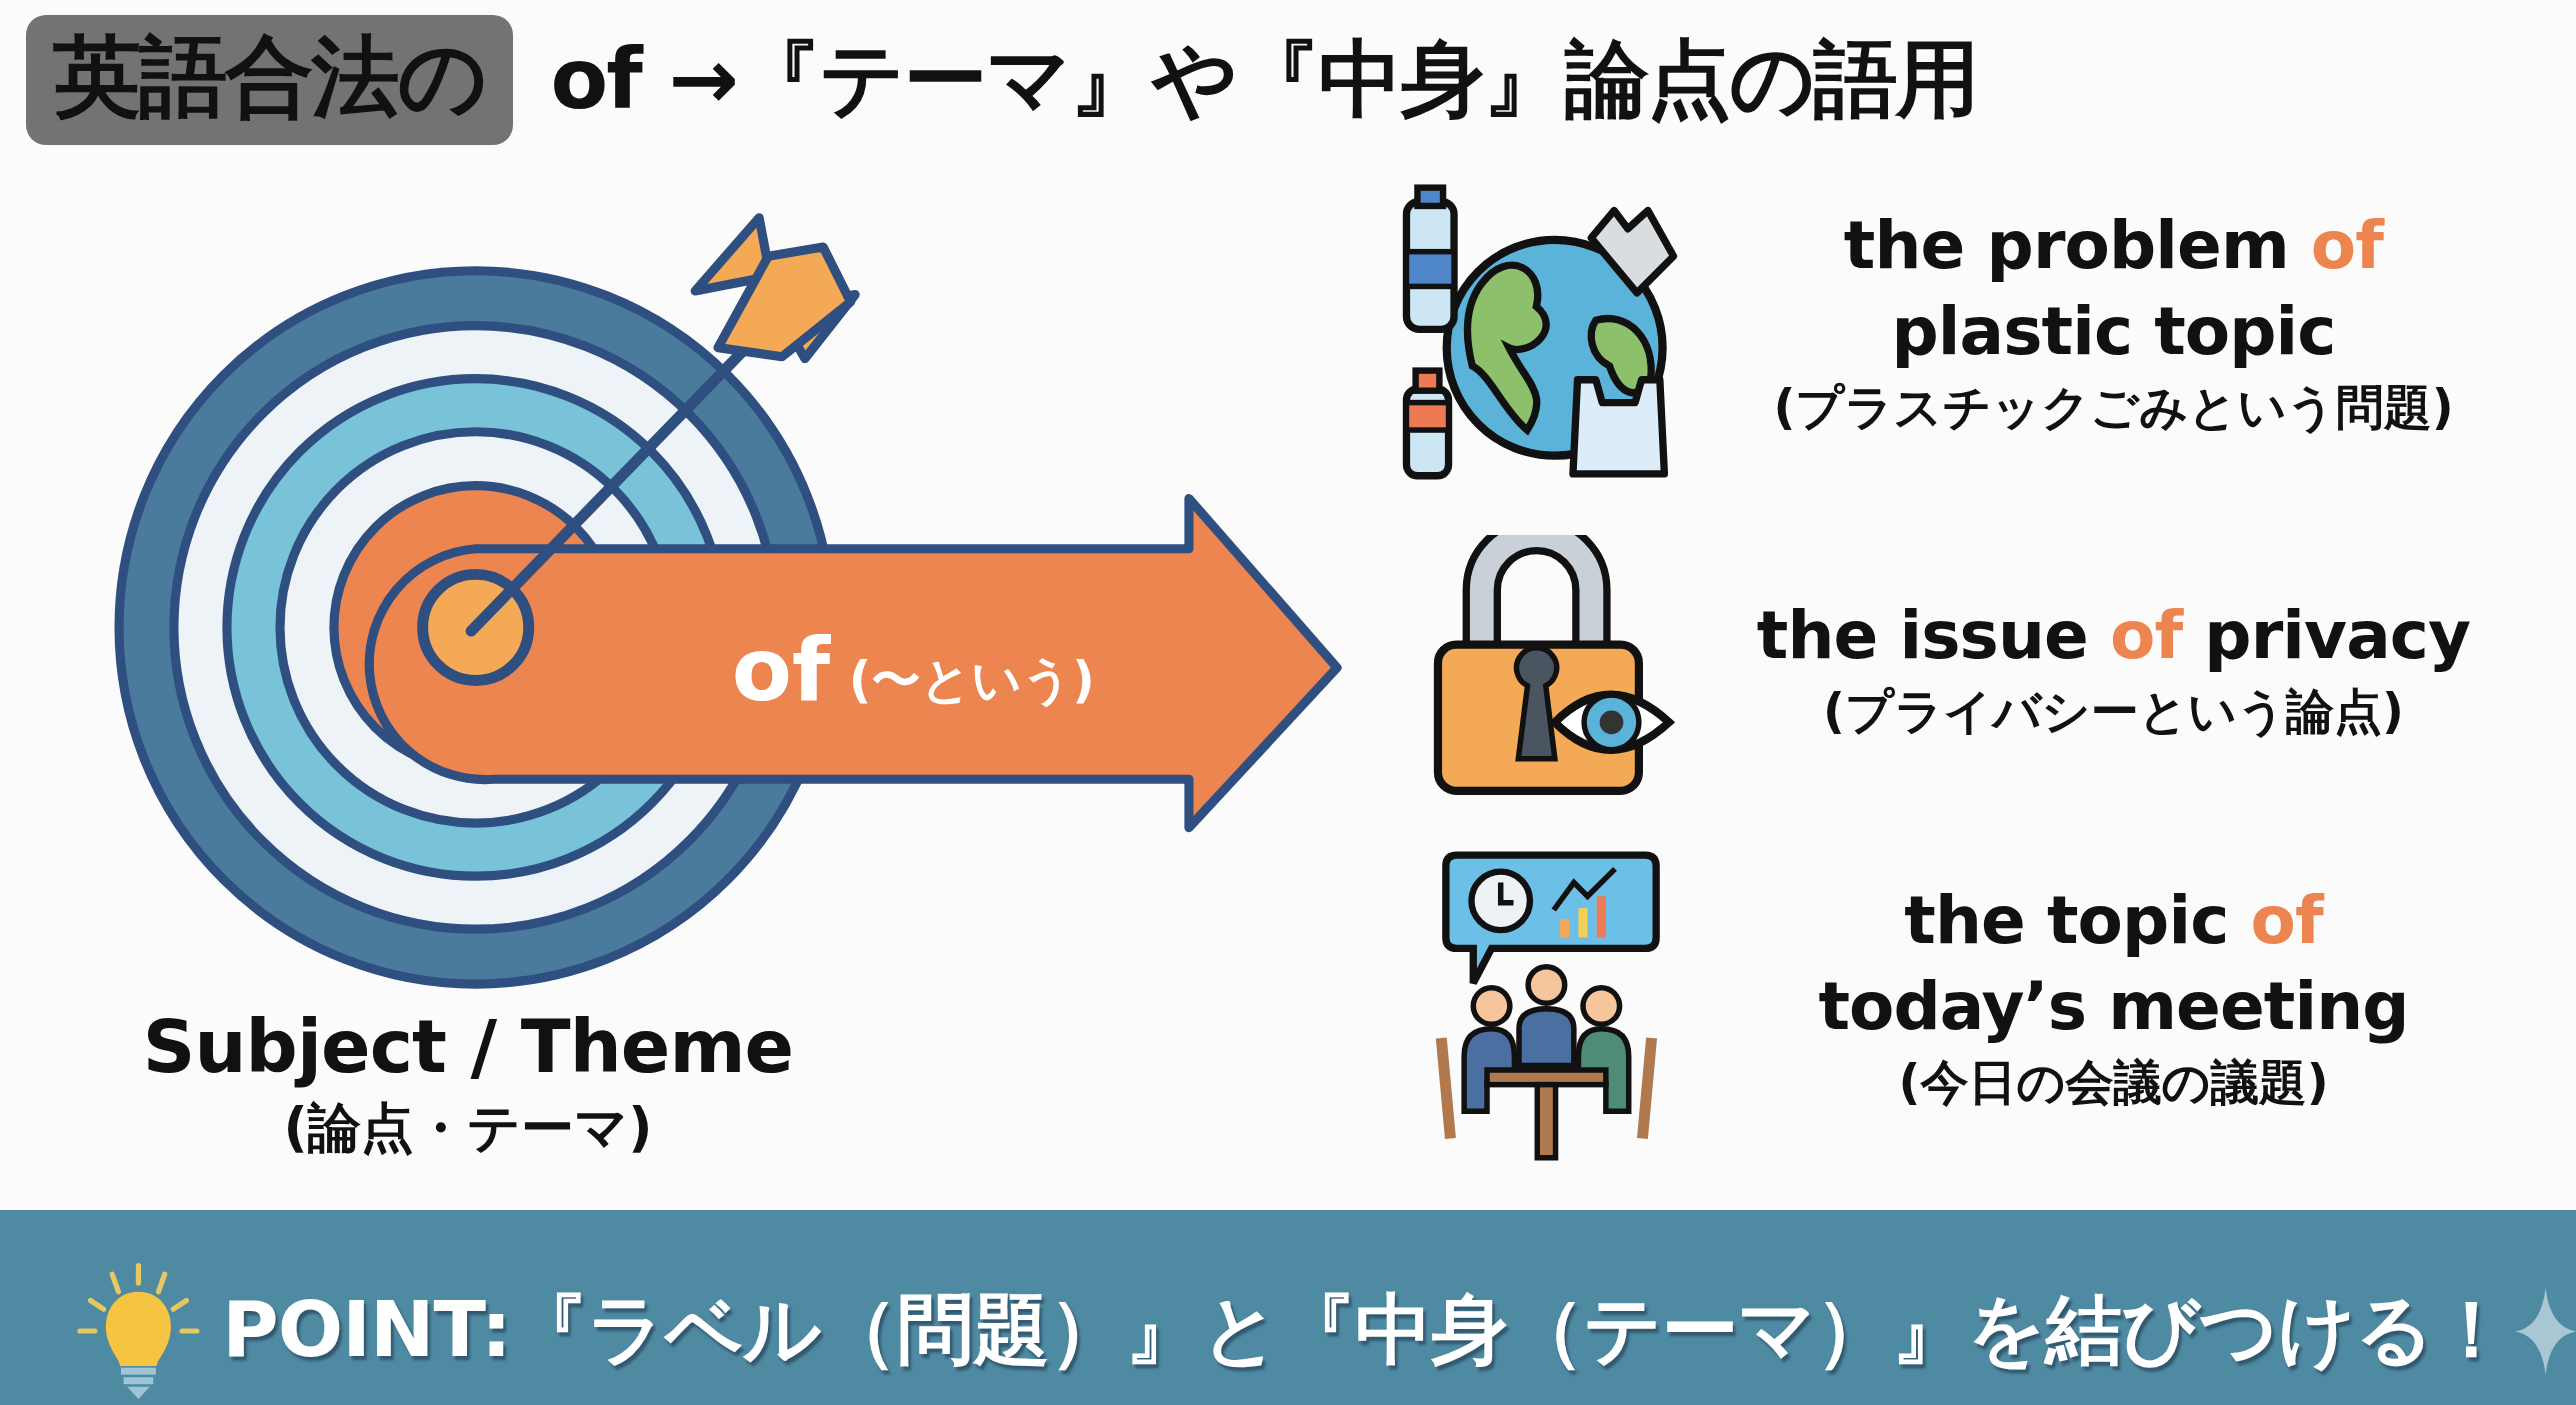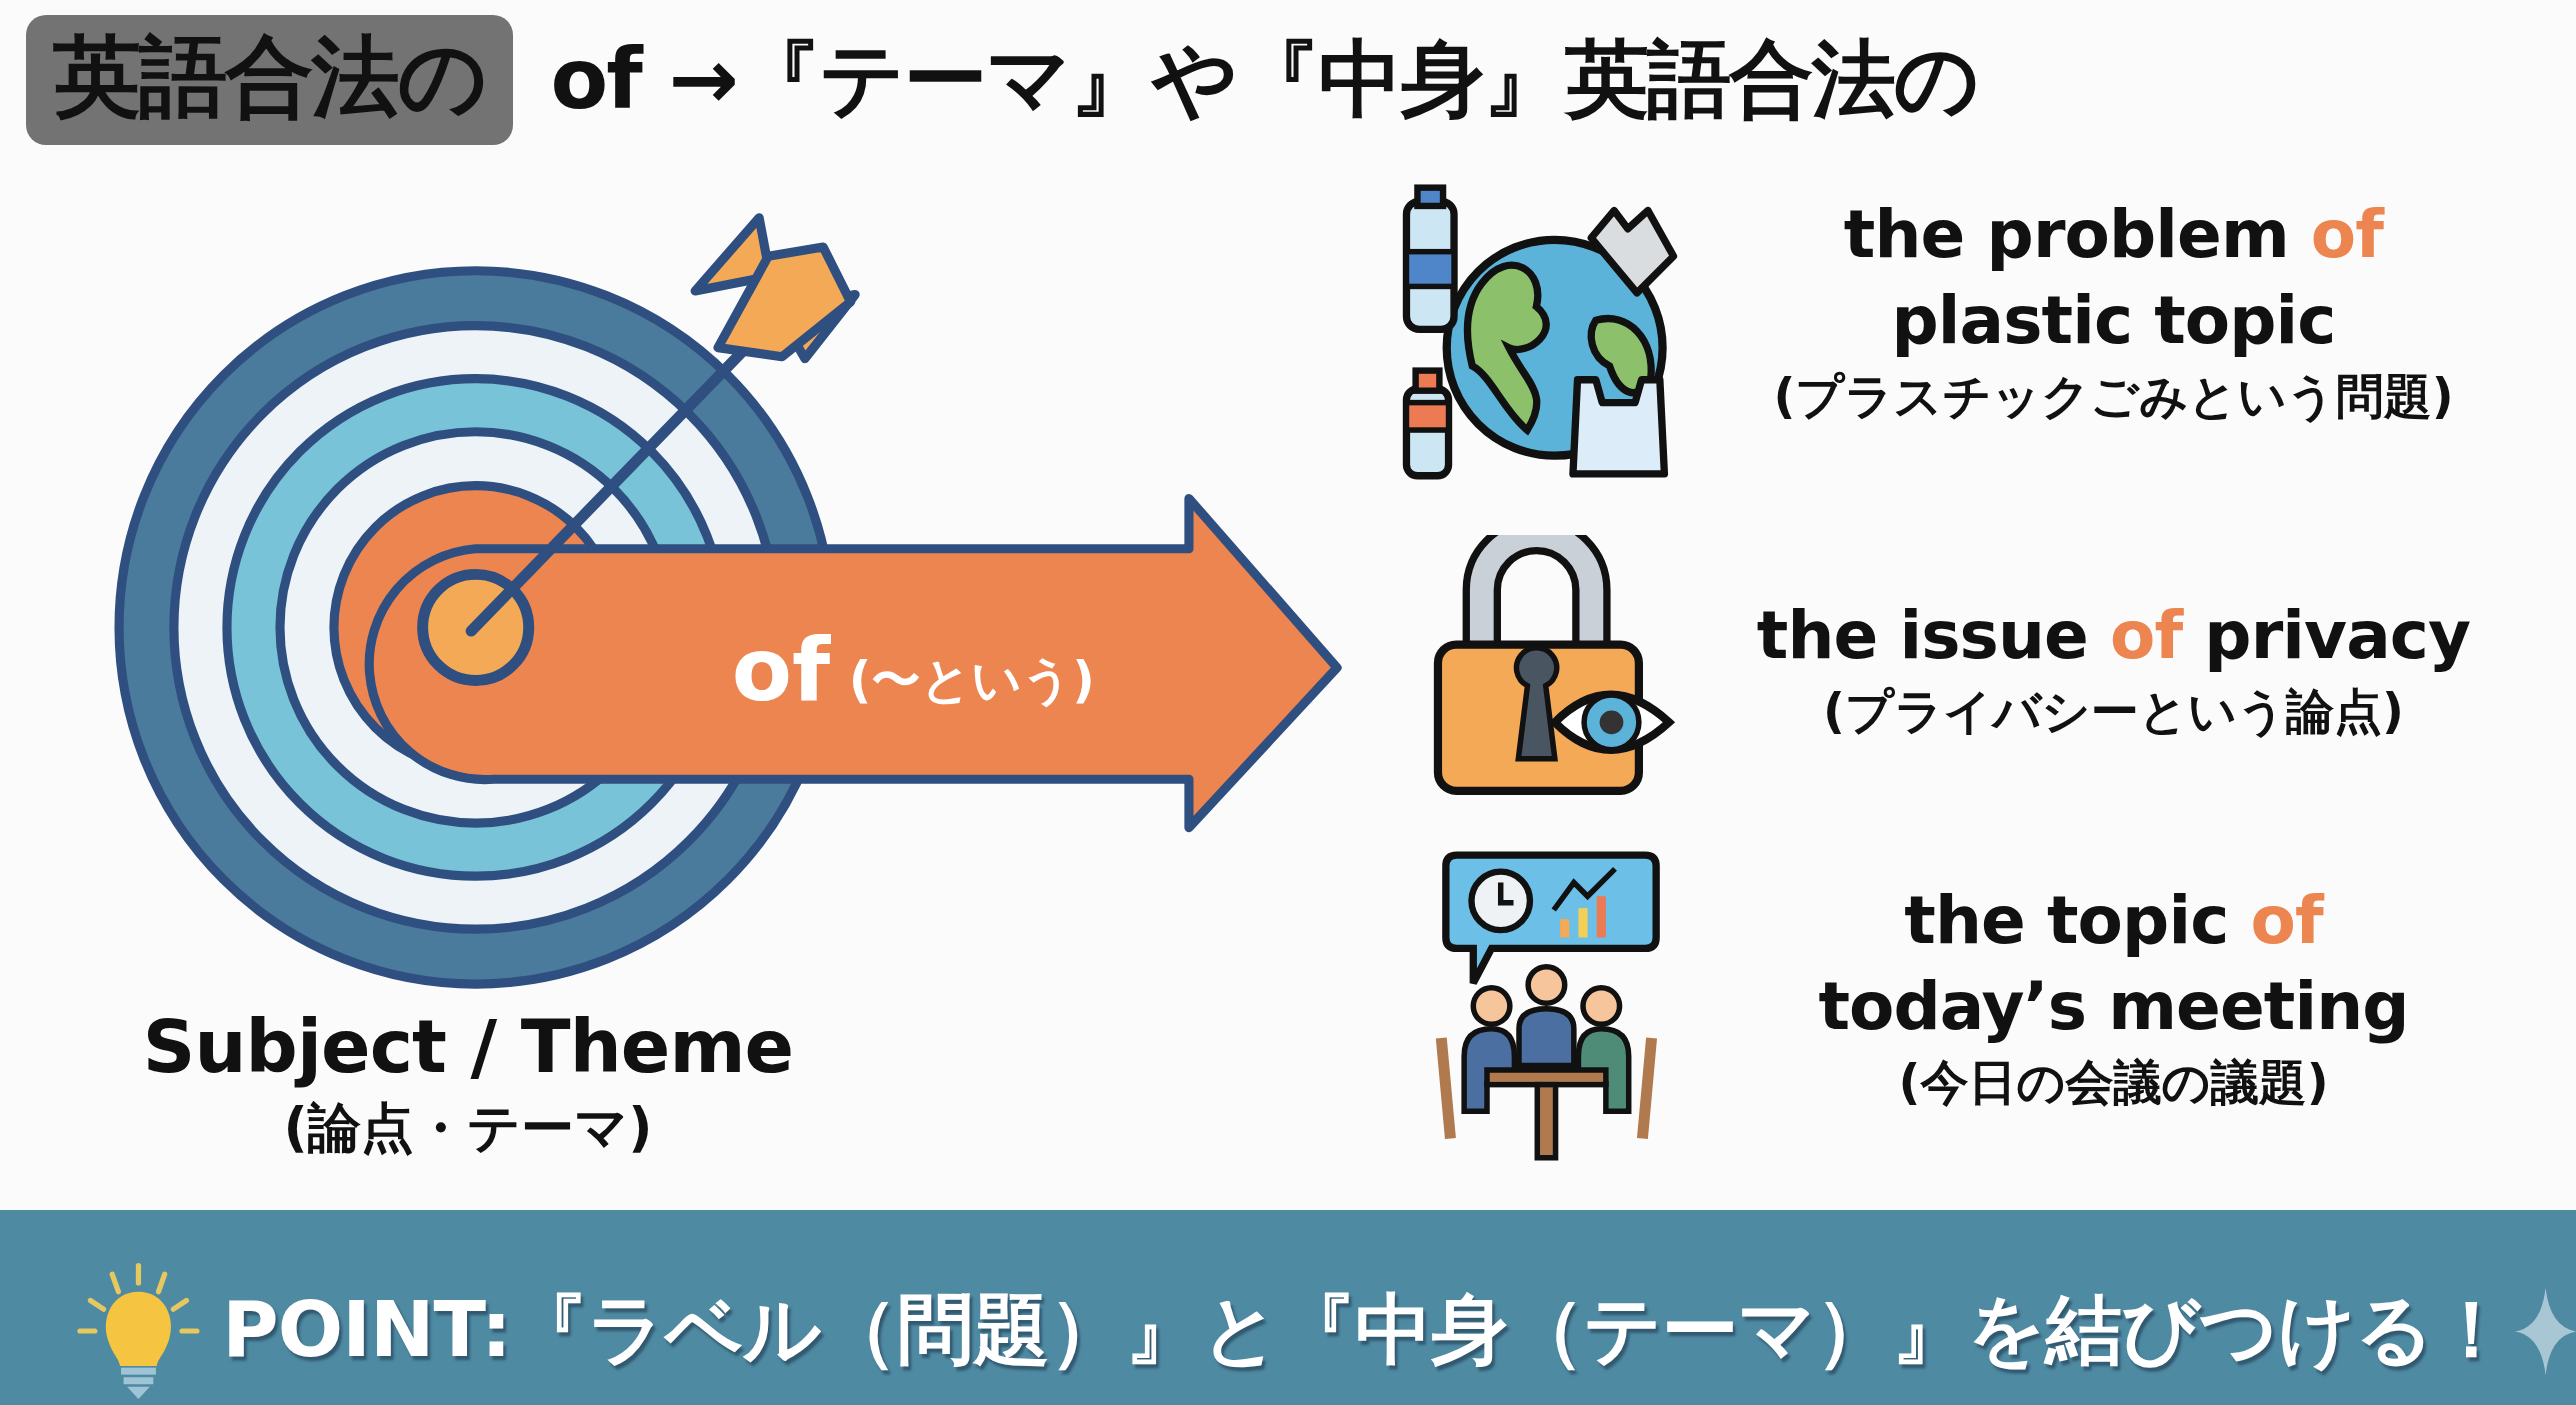--- a/index.html
+++ b/index.html
@@ -21,21 +21,21 @@
   .point-bar{position:absolute;left:0;top:1210px;width:2576px;height:242px;background:#4f8aa3;
        border-radius:0 0 24px 24px;display:flex;align-items:center;}
   .point-text{font-size:77px;font-weight:bold;color:#fff;white-space:nowrap;margin-left:18.3px;
        text-shadow:2.7px 3.7px 2.7px rgba(20,40,60,0.5);letter-spacing:-0.9px;}
 </style>
 </head>
 <body>
 
 <div class="title-row">
   <div class="title-pill">英語合法の</div>
-  <div class="title-rest">of →『テーマ』や『中身』英語合法の</div>
+  <div class="title-rest">of →『テーマ』や『中身』論点の語用</div>
 </div>
 
 <svg class="target-svg" width="1372" height="823" viewBox="0 200 1500 900">
   <g stroke="#2f4f80" stroke-width="10">
     <circle cx="520" cy="686" r="390" fill="#4a7a9c"></circle>
     <circle cx="520" cy="686" r="330" fill="#eef3f8"></circle>
     <circle cx="520" cy="686" r="272" fill="#79c3d8"></circle>
     <circle cx="520" cy="686" r="214" fill="#eef3f8"></circle>
     <circle cx="520" cy="686" r="155" fill="#ec8550"></circle>
   </g>
@@ -63,21 +63,21 @@
   <path d="M225,150 C260,140 290,170 285,215 C270,240 250,230 240,200 C220,190 215,165 225,150Z" fill="#8cc06a" stroke="#111" stroke-width="8"></path>
   <rect x="18" y="20" width="52" height="140" rx="14" fill="#cde6f3" stroke="#111" stroke-width="8"></rect>
   <rect x="30" y="5" width="28" height="20" fill="#4f86c9" stroke="#111" stroke-width="7"></rect>
   <rect x="18" y="75" width="52" height="38" fill="#4f86c9" stroke="#111" stroke-width="6"></rect>
   <rect x="18" y="225" width="46" height="95" rx="12" fill="#cde6f3" stroke="#111" stroke-width="8"></rect>
   <rect x="28" y="205" width="26" height="22" fill="#ec7a52" stroke="#111" stroke-width="7"></rect>
   <rect x="18" y="240" width="46" height="30" fill="#ec7a52" stroke="#111" stroke-width="6"></rect>
   <path d="M205,215 L225,215 L232,240 L268,240 L275,215 L295,215 L300,318 L200,318 Z" fill="#dcecf8" stroke="#111" stroke-width="8" stroke-linejoin="round"></path>
   <path d="M220,60 L245,30 L260,50 L282,30 L310,80 L270,120 Z" fill="#d9dde0" stroke="#111" stroke-width="8" stroke-linejoin="round"></path>
 </svg>
-<div class="example" style="top:192px">
+<div class="example" style="top:203px">
   <div class="en"><span>the problem </span><span class="of-hl">of</span></div>
   <div class="en">plastic topic</div>
   <div class="ja">(プラスチックごみという問題)</div>
 </div>
 
 <svg class="icon-svg" style="left:1427px;top:535px" width="274" height="265" viewBox="0 0 300 290">
   <path d="M60,120 L60,60 A60,60 0 0 1 180,60 L180,120" fill="none" stroke="#111" stroke-width="42"></path>
   <path d="M60,120 L60,60 A60,60 0 0 1 180,60 L180,120" fill="none" stroke="#c9d0d8" stroke-width="26"></path>
   <rect x="12" y="120" width="220" height="160" rx="20" fill="#f3a955" stroke="#111" stroke-width="9"></rect>
   <path d="M110,165 a22,22 0 1 1 20,0 l10,80 h-40 Z" fill="#4a5562" stroke="#111" stroke-width="6"></path>

